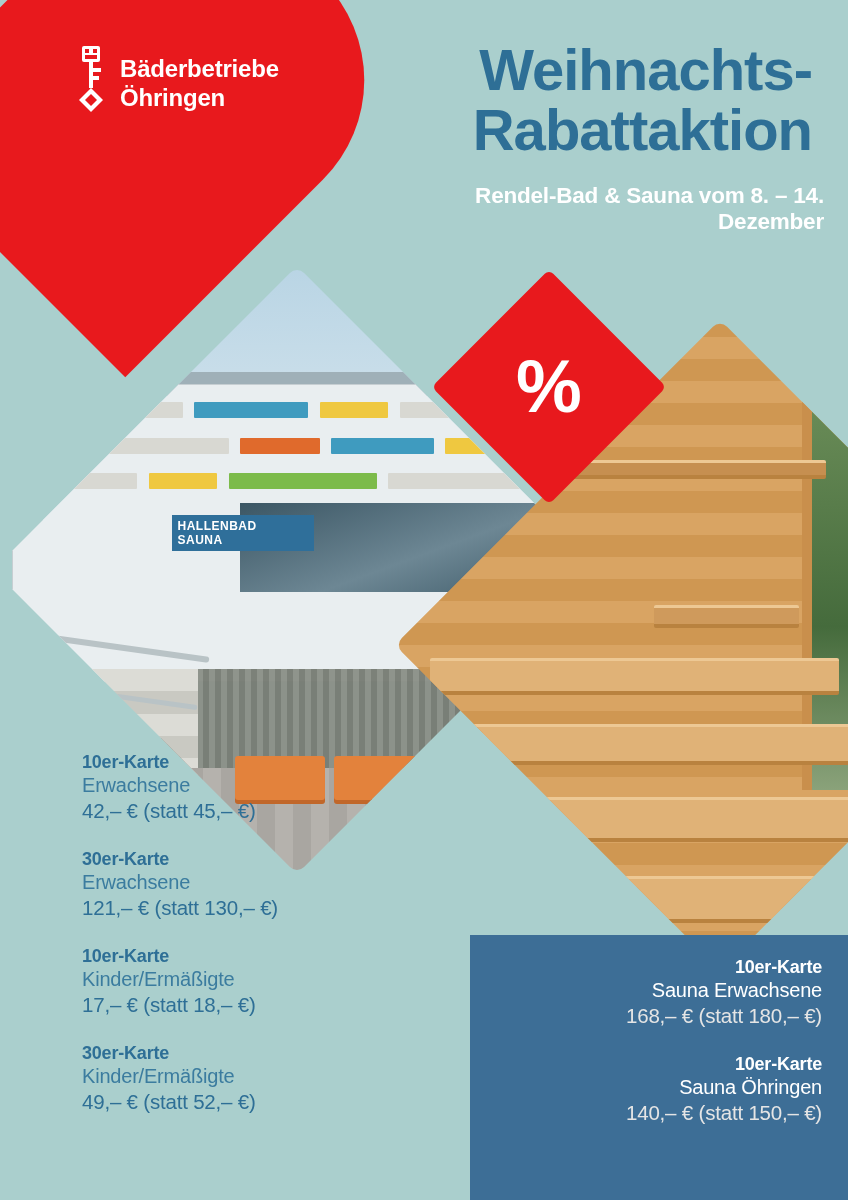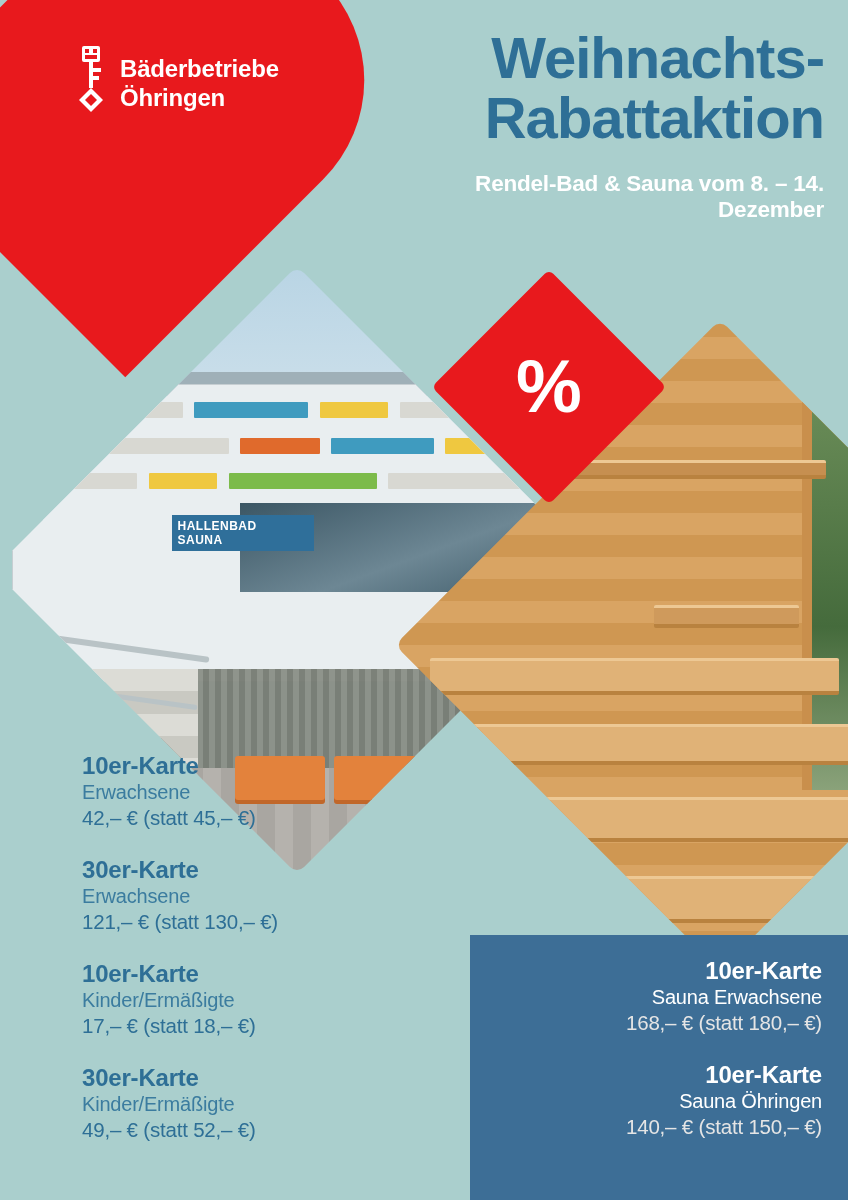--- a/index.html
+++ b/index.html
@@ -61,21 +61,21 @@
   
   .headline {
     position: absolute;
     left: 380px;
     top: 28px;
     width: 444px;
     text-align: right;
     color: #2e6f96;
   }
   .headline h1 {
-    margin: 0;
+    margin: 12px;
     font-size: 58px;
     line-height: 1.04;
     font-weight: bold;
     letter-spacing: -1px;
     color: #2e6f96;
   }
   .headline .sub {
     margin-top: 22px;
     font-size: 22.5px;
     font-weight: bold;
@@ -243,21 +243,21 @@
   
   .prices-left {
     position: absolute;
     left: 82px;
     top: 752px;
     width: 380px;
     color: #2e6f96;
   }
   .price-block { margin-bottom: 26px; }
   .price-block .title {
-    font-size: 24px;
+    font-size: 18px;
     font-weight: bold;
     color: #2e6f96;
     letter-spacing: -0.2px;
   }
   .price-block .group {
     font-size: 20px;
     color: #3b7c9f;
     margin-top: 1px;
     letter-spacing: -0.2px;
   }

